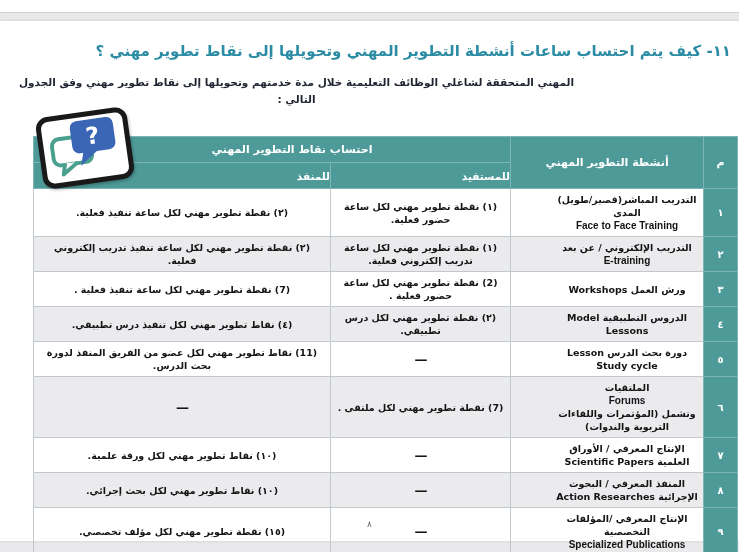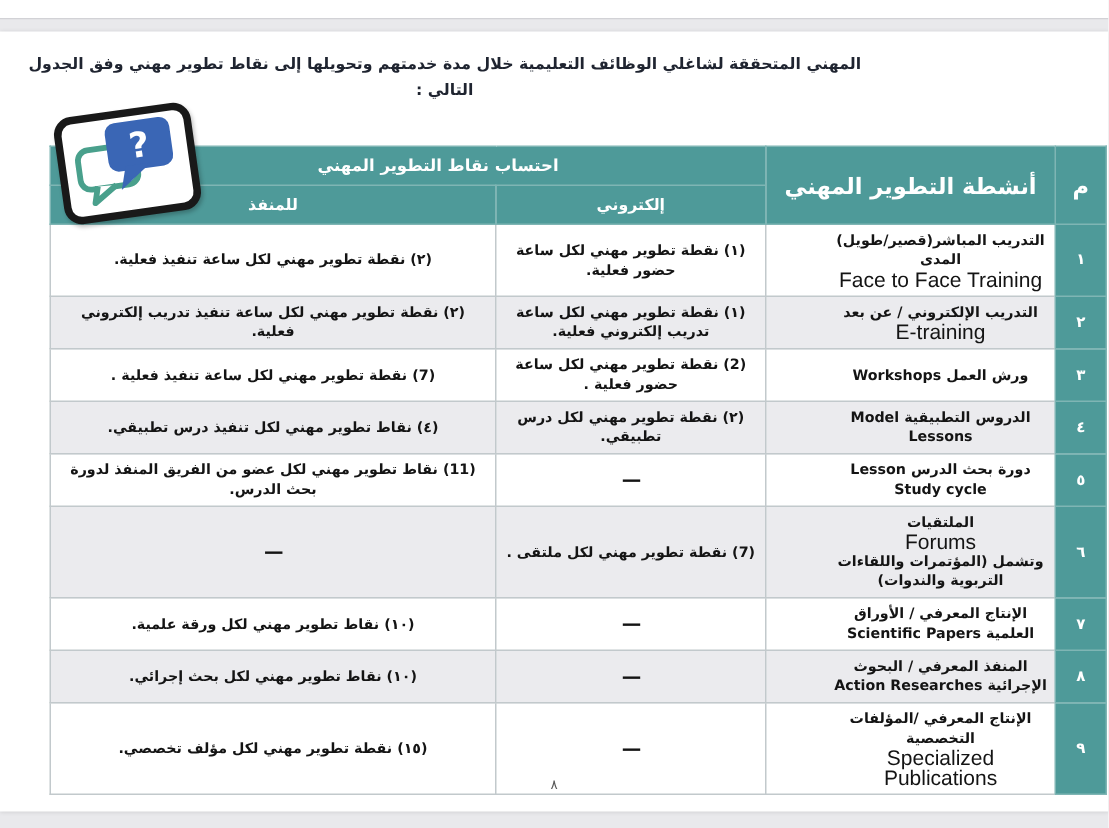--- a/index.html
+++ b/index.html
@@ -26,43 +26,44 @@
     background:#fff;border:5px solid #191919;border-radius:12px;
     transform:rotate(-8deg);box-shadow:1px 2px 3px rgba(0,0,0,.25);}
   .q-icon svg{width:100%;height:100%;}
 
   table{border-collapse:collapse;direction:rtl;table-layout:fixed;
     margin:28px 2px 0 33px;width:704px;border:1px solid var(--outer);}
   col.c-num{width:34px;} col.c-act{width:193px;} col.c-ben{width:180px;} col.c-exe{width:297px;}
 
   th{background:var(--teal);color:#fff;font-weight:bold;border:1px solid #7fb5b4;}
   th.group{font-size:11px;height:24px;padding-left:40px;}
-  th.sub{font-size:10.5px;height:22px;}
-  th.rowspan2{font-size:15px;}
+  th.sub{font-size:10.5px;height:22px;text-align:right;}
+  th.rowspan2{font-size:11px;}
 
   td{border:1px solid var(--border);color:#141414;text-align:center;
     vertical-align:middle;padding:4px 5px;font-size:9.5px;font-weight:bold;line-height:13px;}
   td.num{background:var(--teal);color:#fff;border:1px solid #7fb5b4;font-size:10px;}
   tr.alt td{background:var(--alt);}
   tr.alt td.num{background:var(--teal);}
   tr{height:26px;}
   .activity div{line-height:13px;margin-left:40px;}
-  .activity .en{font-family:"Liberation Sans",sans-serif;font-size:14px;font-weight:normal;}
+  .activity .en{font-family:"Liberation Sans",sans-serif;font-size:10px;font-weight:bold;}
   td.dash{font-size:13px;letter-spacing:-1px;}
 
   .page-num{position:absolute;bottom:12px;left:0;width:100%;text-align:center;
     color:#5a5a5a;font-size:9px;}
 </style>
 </head>
 <body>
 
 <div class="prev-page"></div>
 
 <div class="page">
 
+  <div class="page-title">١١- كيف يتم احتساب ساعات أنشطة التطوير المهني وتحويلها إلى نقاط تطوير مهني ؟</div>
 
   <div class="content">
     <div class="q-icon">
       <svg viewBox="0 0 100 80" xmlns="http://www.w3.org/2000/svg">
         <rect x="8" y="24" width="50" height="34" rx="9" fill="#ffffff" stroke="#49a08c" stroke-width="5"></rect>
         <polyline points="22,56 18,70 38,57" fill="#ffffff" stroke="#49a08c" stroke-width="5" stroke-linejoin="round"></polyline>
         <rect x="34" y="4" width="56" height="42" rx="9" fill="#3a66b5"></rect>
         <polygon points="48,42 70,42 42,62" fill="#3a66b5"></polygon>
         <text x="62" y="36" font-size="30" font-weight="bold" fill="#ffffff" text-anchor="middle" font-family="DejaVu Sans, sans-serif">?</text>
       </svg>
@@ -79,21 +80,21 @@
         <col class="c-ben">
         <col class="c-exe">
       </colgroup>
     <thead>
       <tr>
         <th rowspan="2" class="rowspan2">م</th>
         <th rowspan="2" class="rowspan2">أنشطة التطوير المهني</th>
         <th colspan="2" class="group">احتساب نقاط التطوير المهني</th>
       </tr>
       <tr>
-        <th class="sub">إلكتروني</th>
+        <th class="sub">للمستفيد</th>
         <th class="sub">للمنفذ</th>
       </tr>
     </thead>
     <tbody>
         <tr>
     <td class="num">١</td>
     <td class="activity">
             <div>التدريب المباشر(قصير/طويل)  المدى</div>
             <div class="en">Face to Face Training</div>
           </td>

